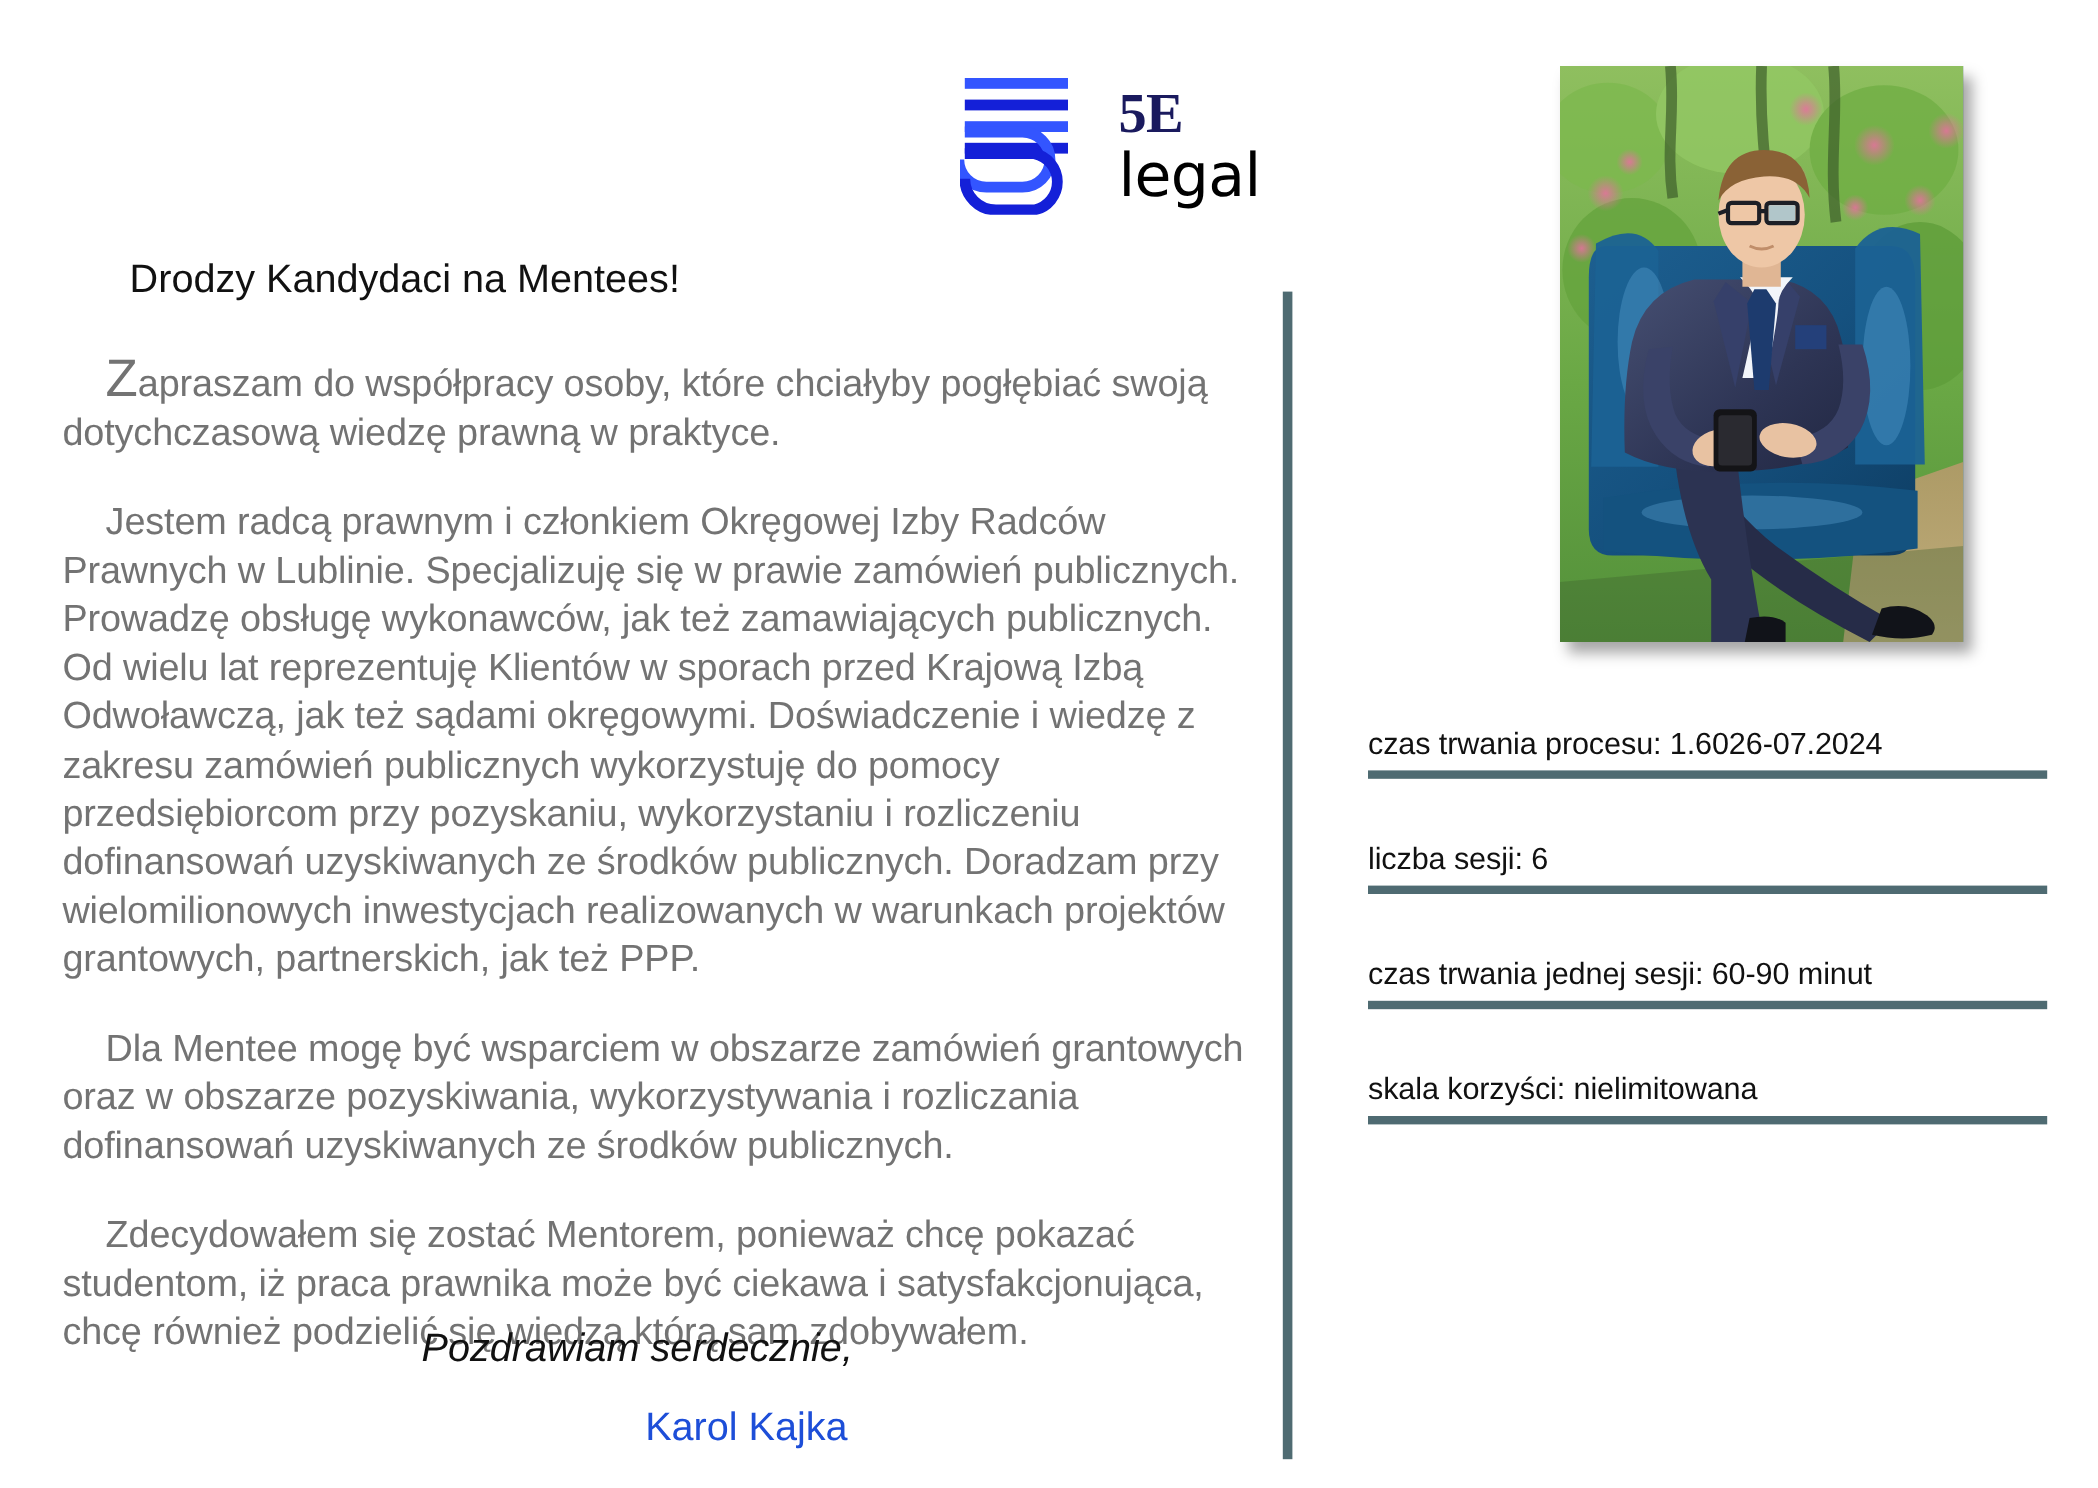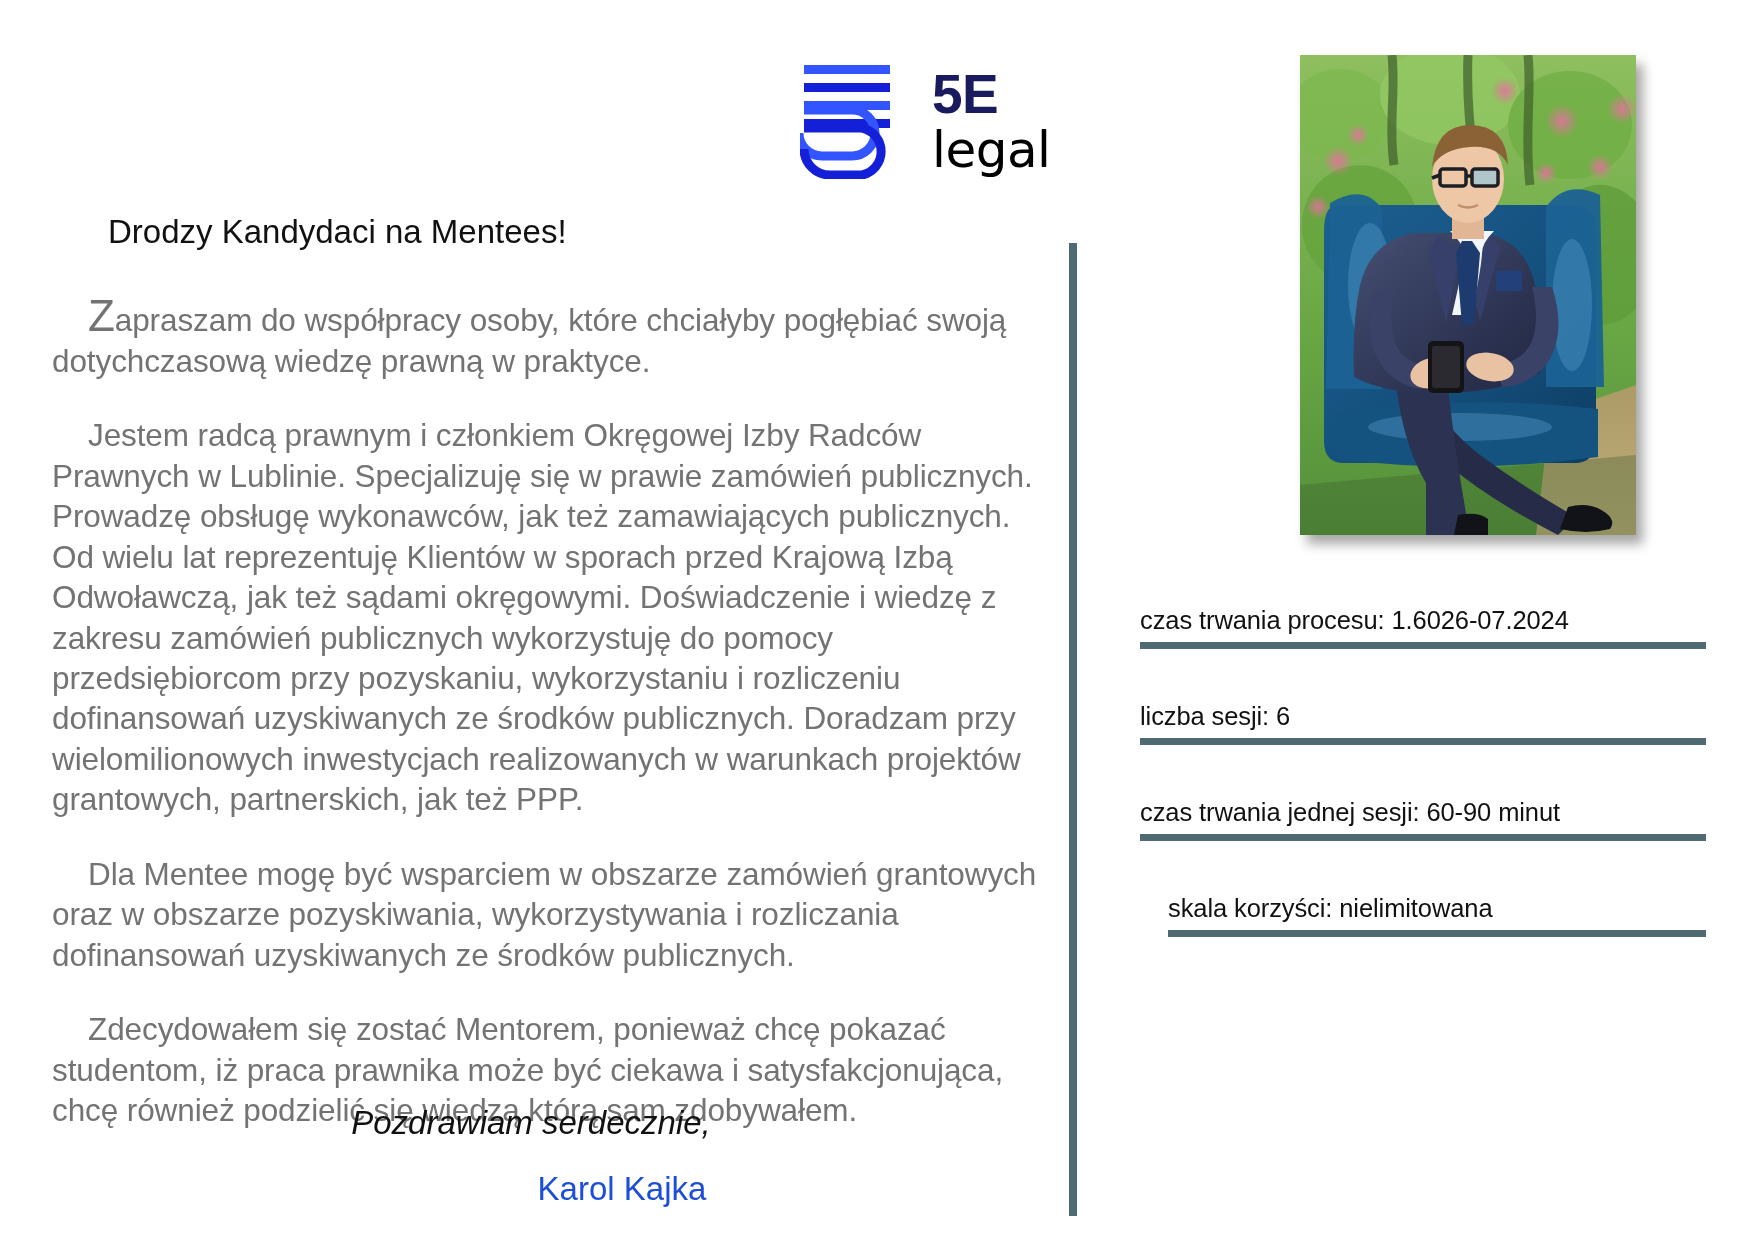--- a/index.html
+++ b/index.html
@@ -40,23 +40,23 @@
   #logo-mark svg { display:block; width:112px; height:118px; }
 
   #logo-wordmark {
     display: flex;
     flex-direction: column;
     justify-content: center;
     line-height: 0.98;
     padding-top: 4px;
   }
   #logo-wordmark .wm-top {
-    font-family: Liberation Sans, sans-serif;
+    font-family: Liberation Serif, serif;
     font-weight: 700;
-    font-size: 55px;
+    font-size: 47px;
     letter-spacing: -0.5px;
     color: #1a1a5e;
   }
   #logo-wordmark .wm-bottom {
     font-family: "DejaVu Sans", sans-serif;
     font-weight: 400;
     font-size: 50px;
     letter-spacing: -0.5px;
     color: #000000;
     margin-top: 4px;
@@ -136,21 +136,21 @@
   #photo .scene { position:absolute; inset:0; }
 
   
   #infolist {
     position: absolute;
     left: 1140px;
     top: 605px;
     width: 566px;
   }
   .info-item { margin-bottom: 52px; }
-  .info-item:last-child { margin-bottom: 0; margin-left: 28px; }
+  .info-item:last-child { margin-bottom: 0; }
   .info-text {
     font-size: 25.5px;
     color: #111;
     line-height: 1.25;
     white-space: nowrap;
     letter-spacing: -0.1px;
   }
   .info-rule {
     margin-top: 5px;
     height: 7px;

